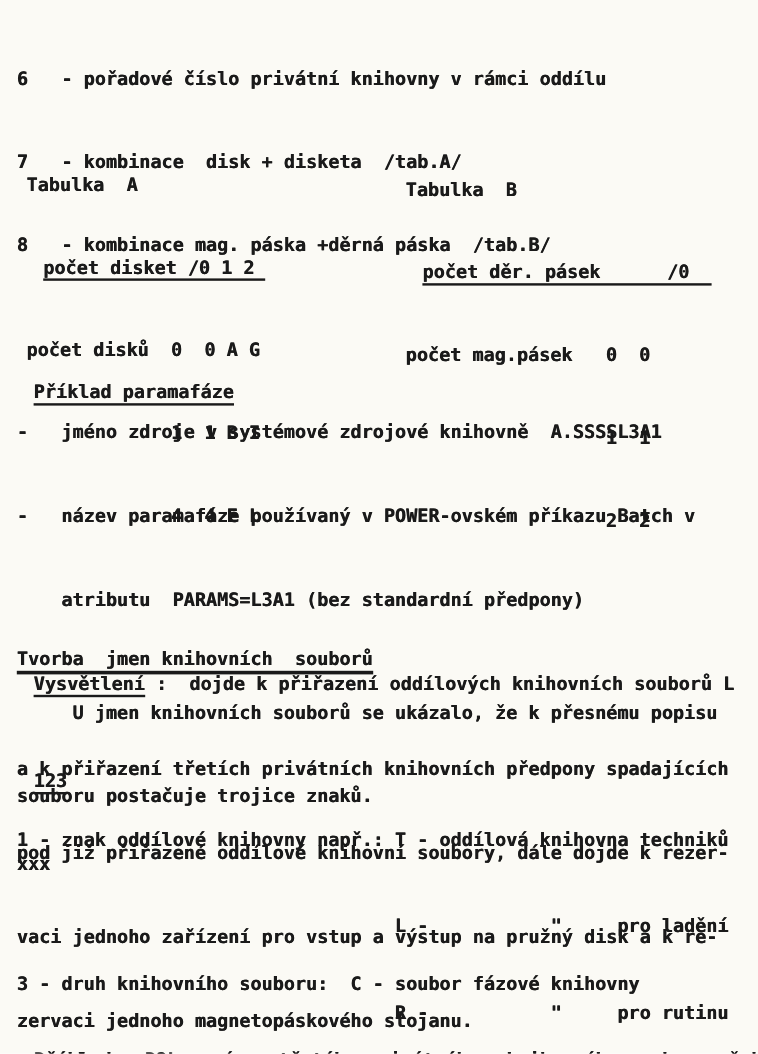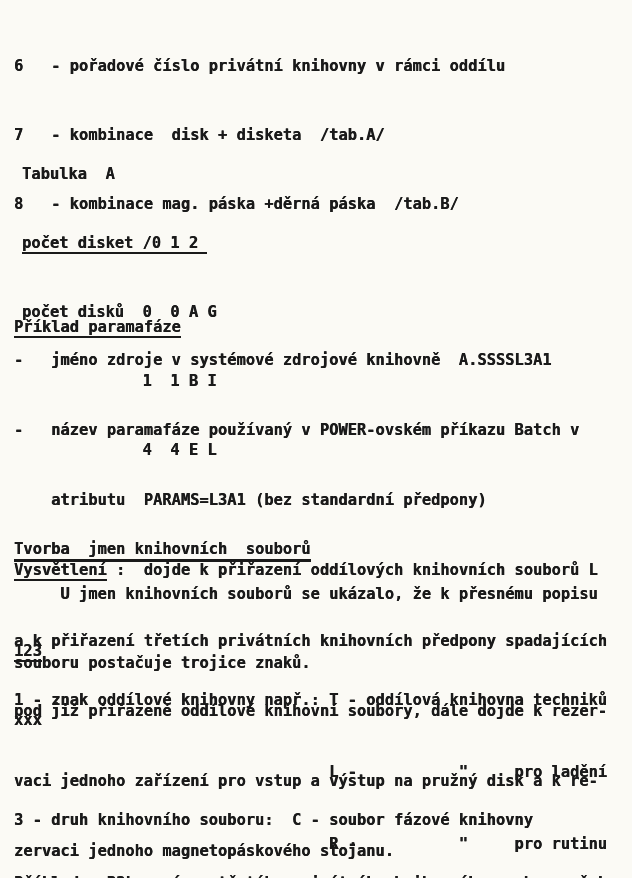--- a/index.html
+++ b/index.html
@@ -15,42 +15,49 @@
     overflow: hidden;
     text-shadow: 0.35px 0 0 currentColor;
   }
   .block {
     position: absolute;
     left: 14px;
     line-height: 23px;
     white-space: pre;
   }
   .ln { white-space: pre; }
-  .u  { border-bottom: 2px solid currentColor; }
+  .u  { border-bottom: 2px solid currentColor; margin-left: 14px; }
   .u3 { border-bottom: 3.5px solid currentColor; padding-bottom: 1px; }
 </style>
 </head>
 <body>
 
 <div class="page" style="--paper: #fbfaf5; --ink: #1a1a1a;">
 
   <div class="block" style="top:9px">
     <div class="ln">6   - pořadové číslo privátní knihovny v rámci oddílu</div>
     <div class="ln">7   - kombinace  disk + disketa  /tab.A/</div>
     <div class="ln">8   - kombinace mag. páska +děrná páska  /tab.B/</div>
   </div>
 
-  <div class="block" style="top:117px; left:22px">
+  <div class="block" style="top:97px; left:22px">
     <div class="ln">Tabulka  A</div>
     <div class="ln"><span class="u">počet disket /0 1 2 </span></div>
     <div class="ln">počet disků  0  0 A G</div>
     <div class="ln">             1  1 B I</div>
     <div class="ln">             4  4 E L</div>
   </div>
 
+  <div class="block" style="top:101px; left:338px">
+    <div class="ln">Tabulka  B</div>
+    <div class="ln"><span class="u">počet děr. pásek      /0  </span></div>
+    <div class="ln">počet mag.pásek   0  0</div>
+    <div class="ln">                  1  1</div>
+    <div class="ln">                  2  2</div>
+  </div>
 
   <div class="block" style="top:270px">
     <div class="ln"><span class="u">Příklad paramafáze</span></div>
   </div>
 
   <div class="block" style="top:302px; line-height:23.4px">
     <div class="ln">-   jméno zdroje v systémové zdrojové knihovně  A.SSSSL3A1</div>
     <div class="ln">-   název paramafáze používaný v POWER-ovském příkazu Batch v</div>
     <div class="ln">    atributu  PARAMS=L3A1 (bez standardní předpony)</div>
     <div class="ln"><span class="u">Vysvětlení</span><span> :  dojde k přiřazení oddílových knihovních souborů L</span></div>

